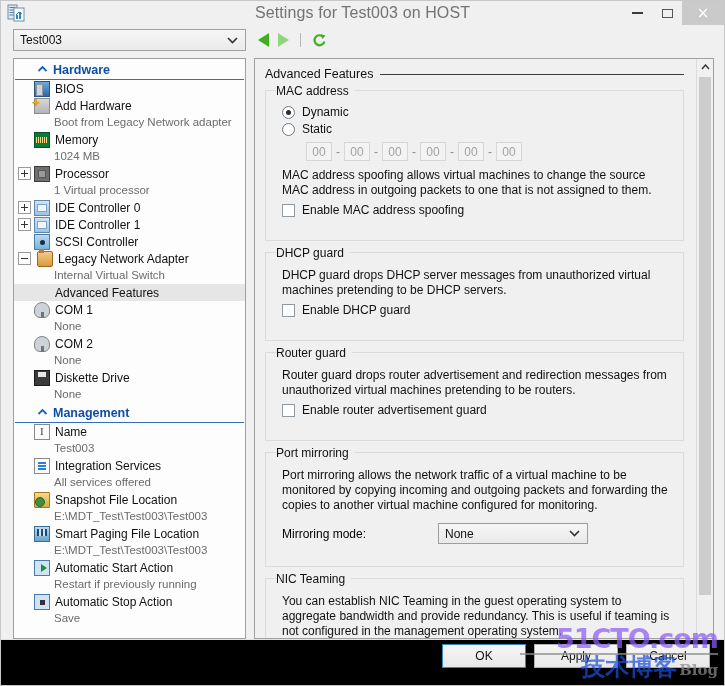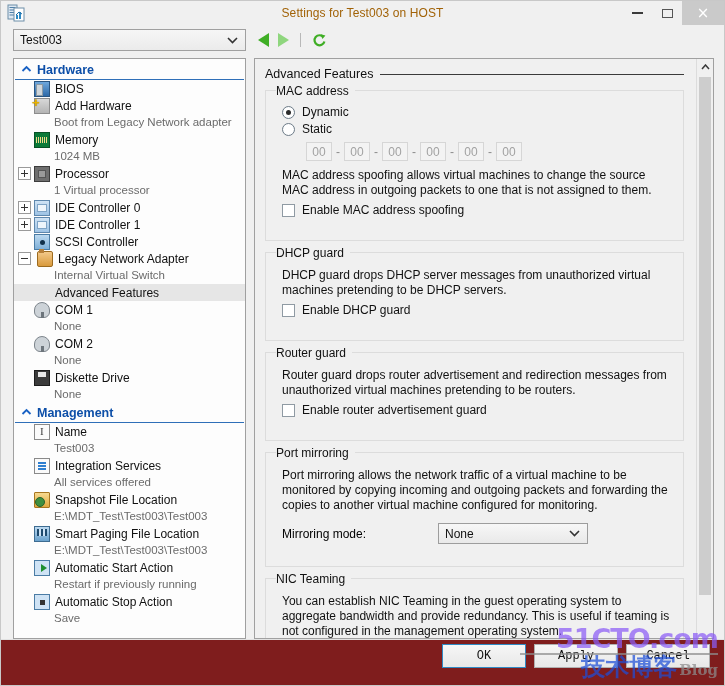--- a/index.html
+++ b/index.html
@@ -33,22 +33,22 @@
   .title-icon {
     width: 22px; height: 20px;
     margin-left: 5px;
     position: relative;
     flex: 0 0 22px;
   }
   .title-text {
     position: absolute;
     left: 0; right: 0;
     text-align: center;
-    font-size: 12px;
-    color: #a16207;
+    font-size: 16px;
+    color: #737373;
     letter-spacing: .1px;
     pointer-events: none;
   }
   .winbtns {
     margin-left: auto;
     display: flex;
     height: 24px;
     z-index: 2;
   }
   .winbtn {
@@ -113,21 +113,21 @@
   
   .sidebar {
     flex: 0 0 233px;
     background: #fdfdfd;
     border: 1px solid #a0a0a0;
     overflow: hidden;
     padding: 3px 0 0 0;
   }
   .sec-header {
     display: flex; align-items: center;
-    padding: 1px 4px 2px 4px;
+    padding: 1px 4px 2px 20px;
     margin: 0 1px;
     border-bottom: 1px solid #2f6fb8;
   }
   .sec-chev {
     color: #1a62c4; font-size: 11px; font-weight: bold;
     width: 14px; text-align: center;
     font-family: "DejaVu Sans", sans-serif;
   }
   .sec-title {
     color: #0d4fa8; font-weight: bold; font-size: 12.5px;
@@ -334,23 +334,22 @@
     top: 2px; height: 92%;
     background: #cdcdcd;
   }
 
   
   .footer {
     flex: 0 0 46px;
     display: flex; align-items: center; justify-content: flex-end;
     gap: 8px;
     padding: 0 14px 14px 0;
-    background: #7f1d1d;
+    background: #000000;
     border-top: 1px solid #e2e2e2;
-    font-family: Liberation Mono, monospace;
   }
   .btn {
     width: 84px; height: 24px;
     border: 1px solid #b0b0b0;
     background: linear-gradient(#f6f6f6,#e8e8e8);
     font-size: 12px; color: #111;
     display: flex; align-items: center; justify-content: center;
   }
   .btn.default { border: 1px solid #2f8ac4; }
 

